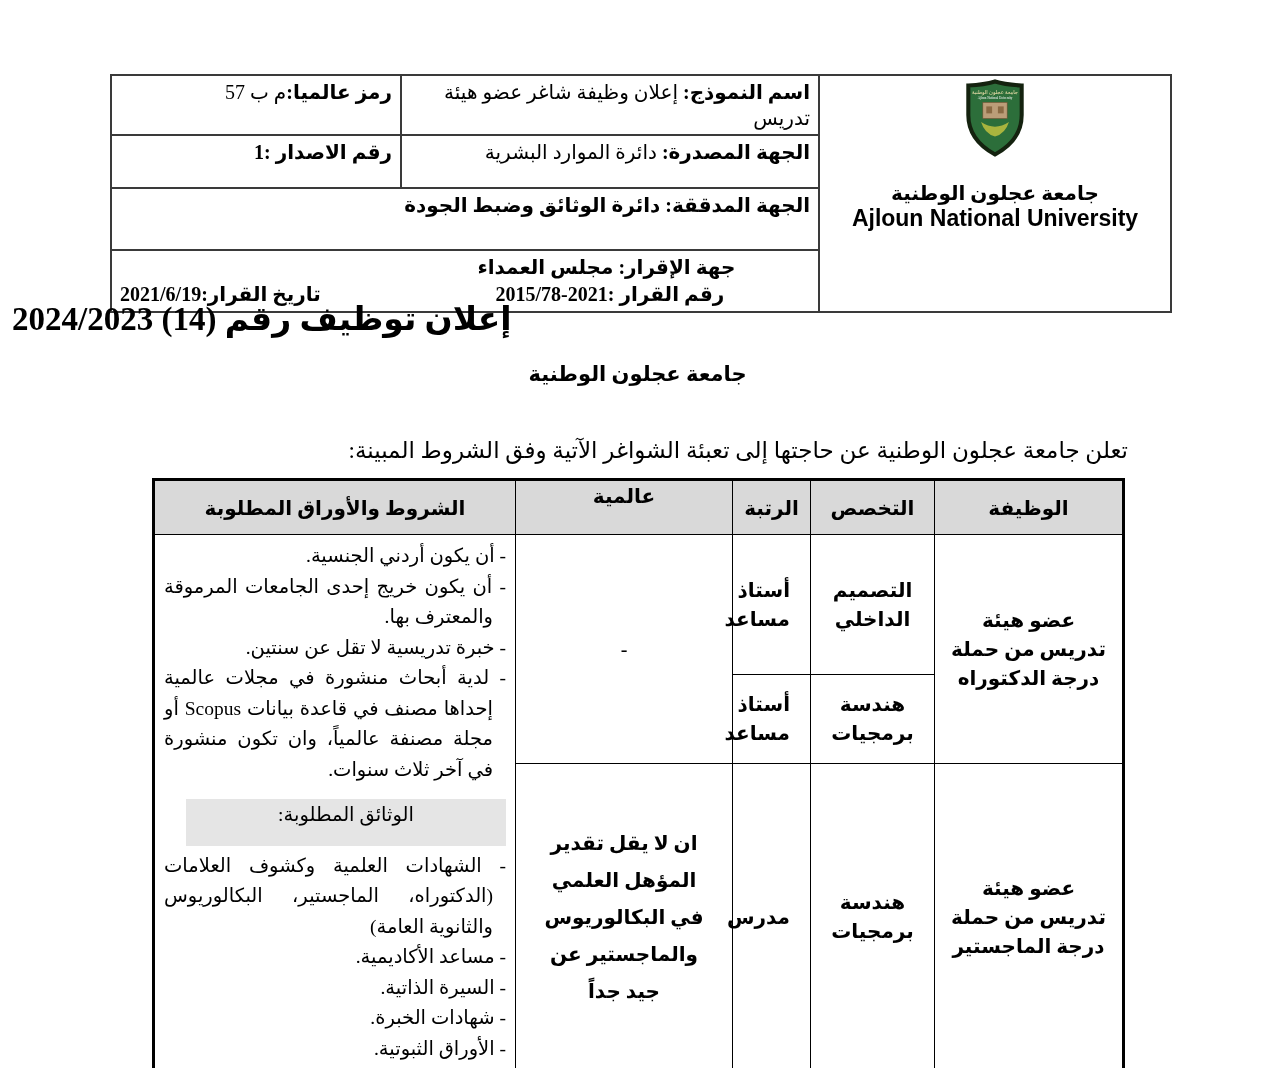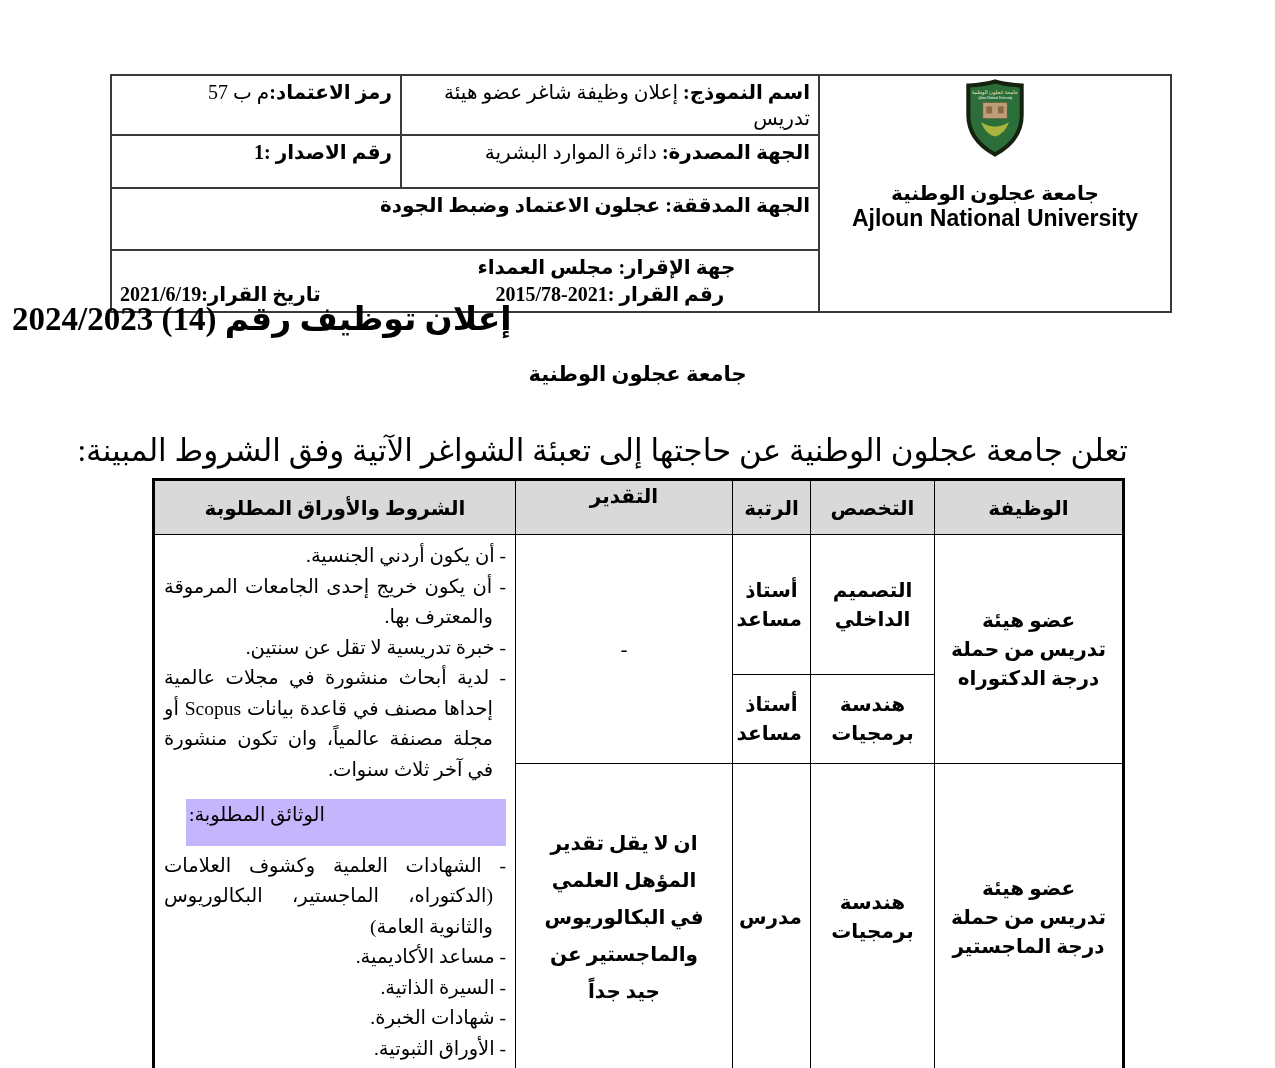--- a/index.html
+++ b/index.html
@@ -21,36 +21,36 @@
   .appr-date{flex:0 0 42%;text-align:left;}
 
   .logo-cell{text-align:center;padding-top:2px;}
   .logo-wrap{display:flex;flex-direction:column;align-items:center;}
   .uni-ar{font-size:20px;font-weight:bold;margin-top:24px;line-height:24px;}
   .uni-en{font-family:"Liberation Sans",sans-serif;font-size:23px;font-weight:bold;line-height:27px;direction:ltr;}
 
   
   .title{position:absolute;top:299px;left:0;width:1275px;text-align:left;font-size:33px;font-weight:bold;padding-left:12px;}
   .subtitle{position:absolute;top:362px;left:0;width:1275px;text-align:center;font-size:21px;font-weight:bold;}
-  .intro{position:absolute;top:436px;right:147px;font-size:31px;line-height:30px;text-align:center;}
+  .intro{position:absolute;top:436px;right:147px;font-size:23px;line-height:30px;text-align:center;}
 
   
   .vac{position:absolute;left:152px;top:478px;width:970px;border-collapse:collapse;
        table-layout:fixed;border:3px solid #000;}
   .vac th,.vac td{border:1.5px solid #000;}
   .vac th{background:#d9d9d9;font-size:20px;height:49px;font-weight:bold;}
   .th-grade{vertical-align:top;padding-top:3px;}
   .row1 td{height:138px}.row2 td{height:87px}.row3 td{height:303px}
   .job,.spec,.rank{font-weight:bold;text-align:center;font-size:20px;line-height:29px;padding:0 13px;}
-  .rank{padding:0 8px;}
+  .rank{padding:0 20px;}
   .dash{text-align:center;font-size:20px;font-weight:normal;}
   .grade-text{font-weight:bold;text-align:center;font-size:20px;line-height:37px;padding:0 21px;}
   .reqs{vertical-align:top;text-align:justify;padding:6px 9px;font-size:19.5px;line-height:30.5px;font-weight:normal;}
   .cond-item{text-indent:-13px;padding-right:13px;}
-  .docs-head{background:#c4b5fd;margin:14px 0 5px 22px;padding:1px 3px 15px 3px;text-align:left;}
+  .docs-head{background:#e5e5e5;margin:14px 0 5px 22px;padding:1px 3px 15px 3px;text-align:center;}
 </style>
 </head>
 <body>
 
 <div class="page">
 
   <table class="form-table">
     <colgroup>
         <col style="width:352px">
         <col style="width:418px">
@@ -67,28 +67,28 @@
             <rect x="29" y="40" width="42" height="28" fill="#bb9d78" stroke="#6b4f2f"></rect>
             <rect x="35" y="47" width="10" height="12" fill="#8a6a44"></rect>
             <rect x="55" y="47" width="10" height="12" fill="#8a6a44"></rect>
             <path d="M26 74 Q50 90 74 74 Q68 94 50 99 Q32 94 26 74 Z" fill="#a9b43e"></path>
           </svg>
           <div class="uni-ar">جامعة عجلون الوطنية</div>
           <div class="uni-en">Ajloun  National University</div>
         </div>
       </td>
       <td><span class="lbl">اسم النموذج:</span><span> إعلان وظيفة شاغر عضو هيئة تدريس</span></td>
-      <td><span class="lbl">رمز الاعتماد:</span><span>م ب 57</span></td>
+      <td><span class="lbl">رمز عالميا:</span><span>م ب 57</span></td>
     </tr>
     <tr class="row-b">
       <td><span class="lbl">الجهة المصدرة:</span><span> دائرة الموارد البشرية</span></td>
       <td class="bold">رقم الاصدار :1</td>
     </tr>
     <tr class="row-c">
-      <td colspan="2"><span class="lbl">الجهة المدققة:</span><span class="bold"> عجلون الاعتماد وضبط الجودة</span></td>
+      <td colspan="2"><span class="lbl">الجهة المدققة:</span><span class="bold"> دائرة الوثائق وضبط الجودة</span></td>
     </tr>
     <tr class="row-d">
       <td colspan="2" class="approval-cell">
         <div class="appr1">جهة الإقرار: مجلس العمداء</div>
         <div class="appr2">
           <span class="appr-num">رقم القرار :2021-2015/78</span>
           <span class="appr-date">تاريخ القرار:2021/6/19</span>
         </div>
       </td>
     </tr>
@@ -105,21 +105,21 @@
         <col style="width:124px">
         <col style="width:78px">
       <col style="width:217px">
         <col style="width:362px">
     </colgroup>
     <tbody>
         <tr>
       <th>الوظيفة</th>
       <th>التخصص</th>
       <th>الرتبة</th>
-      <th class="th-grade">التقدير</th>
+      <th class="th-grade">عالمية</th>
       <th>الشروط والأوراق المطلوبة</th>
     </tr>
     <tr class="row1">
       <td class="job" rowspan="2">عضو هيئة تدريس من حملة درجة الدكتوراه</td>
       <td class="spec">التصميم الداخلي</td>
       <td class="rank">أستاذ مساعد</td>
       <td class="dash" rowspan="2">-</td>
       <td class="reqs" rowspan="3">
         <div>
               <div class="cond-item">- أن يكون أردني الجنسية.</div>

